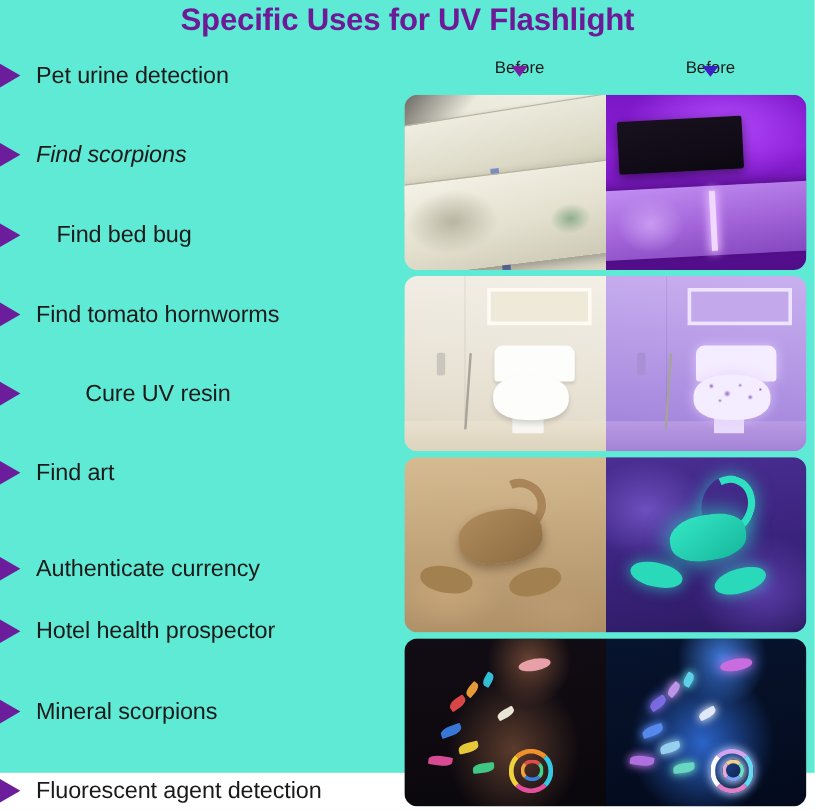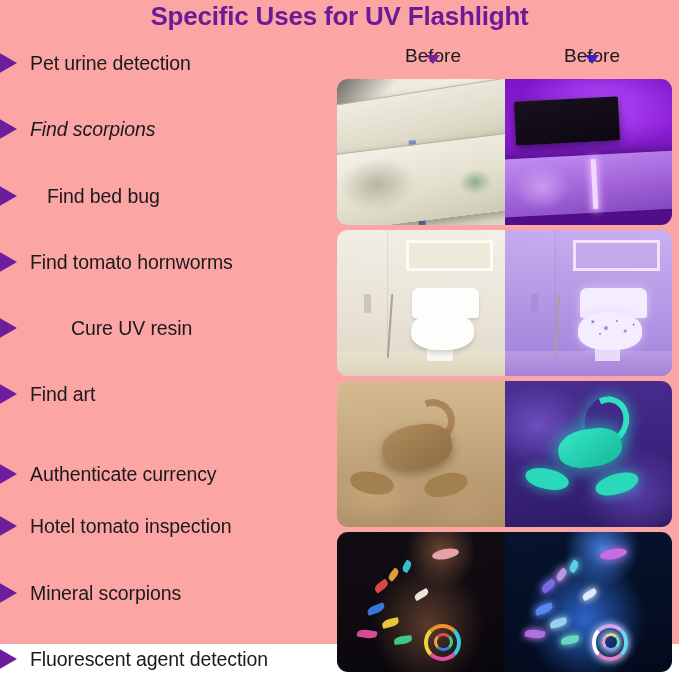--- a/index.html
+++ b/index.html
@@ -9,21 +9,21 @@
     height: 674px;
     background: #ffffff;
     font-family: "Liberation Sans", sans-serif;
     overflow: hidden;
   }
 
   #page {
     position: relative;
     width: 679px;
     height: 644px;
-    background: #fca5a5;
+    background: #5eead4;
   }
 
   
   #title {
     position: absolute;
     left: 0; top: 1px;
     width: 679px;
     text-align: center;
     font-size: 26px;
     font-weight: bold;
@@ -69,21 +69,21 @@
   
   .ba-head {
     position: absolute;
     top: 48px;
     width: 120px;
     text-align: center;
   }
   #ba-before { left: 373px; }
   #ba-after  { left: 532px; }
   .ba-text {
-    font-size: 19px;
+    font-size: 14px;
     color: #1A1A1A;
     display: block;
     line-height: 16px;
     font-family: "Liberation Sans", sans-serif;
   }
   .ba-arrow {
     margin: 2px auto 0;
     width: 0; height: 0;
     border-left: 7px solid transparent;
     border-right: 7px solid transparent;
@@ -396,21 +396,21 @@
     <div class="use-item" style="top:331px;">
       <span class="bullet-tri"></span>
       <span class="use-label">Find art</span>
     </div>
     <div class="use-item" style="top:411px;">
       <span class="bullet-tri"></span>
       <span class="use-label">Authenticate currency</span>
     </div>
     <div class="use-item" style="top:463px;">
       <span class="bullet-tri"></span>
-      <span class="use-label">Hotel tomato inspection</span>
+      <span class="use-label">Hotel health prospector</span>
     </div>
     <div class="use-item" style="top:530px;">
       <span class="bullet-tri"></span>
       <span class="use-label">Mineral scorpions</span>
     </div>
     <div class="use-item" style="top:596px;">
       <span class="bullet-tri"></span>
       <span class="use-label">Fluorescent agent detection</span>
     </div>
   </div>

